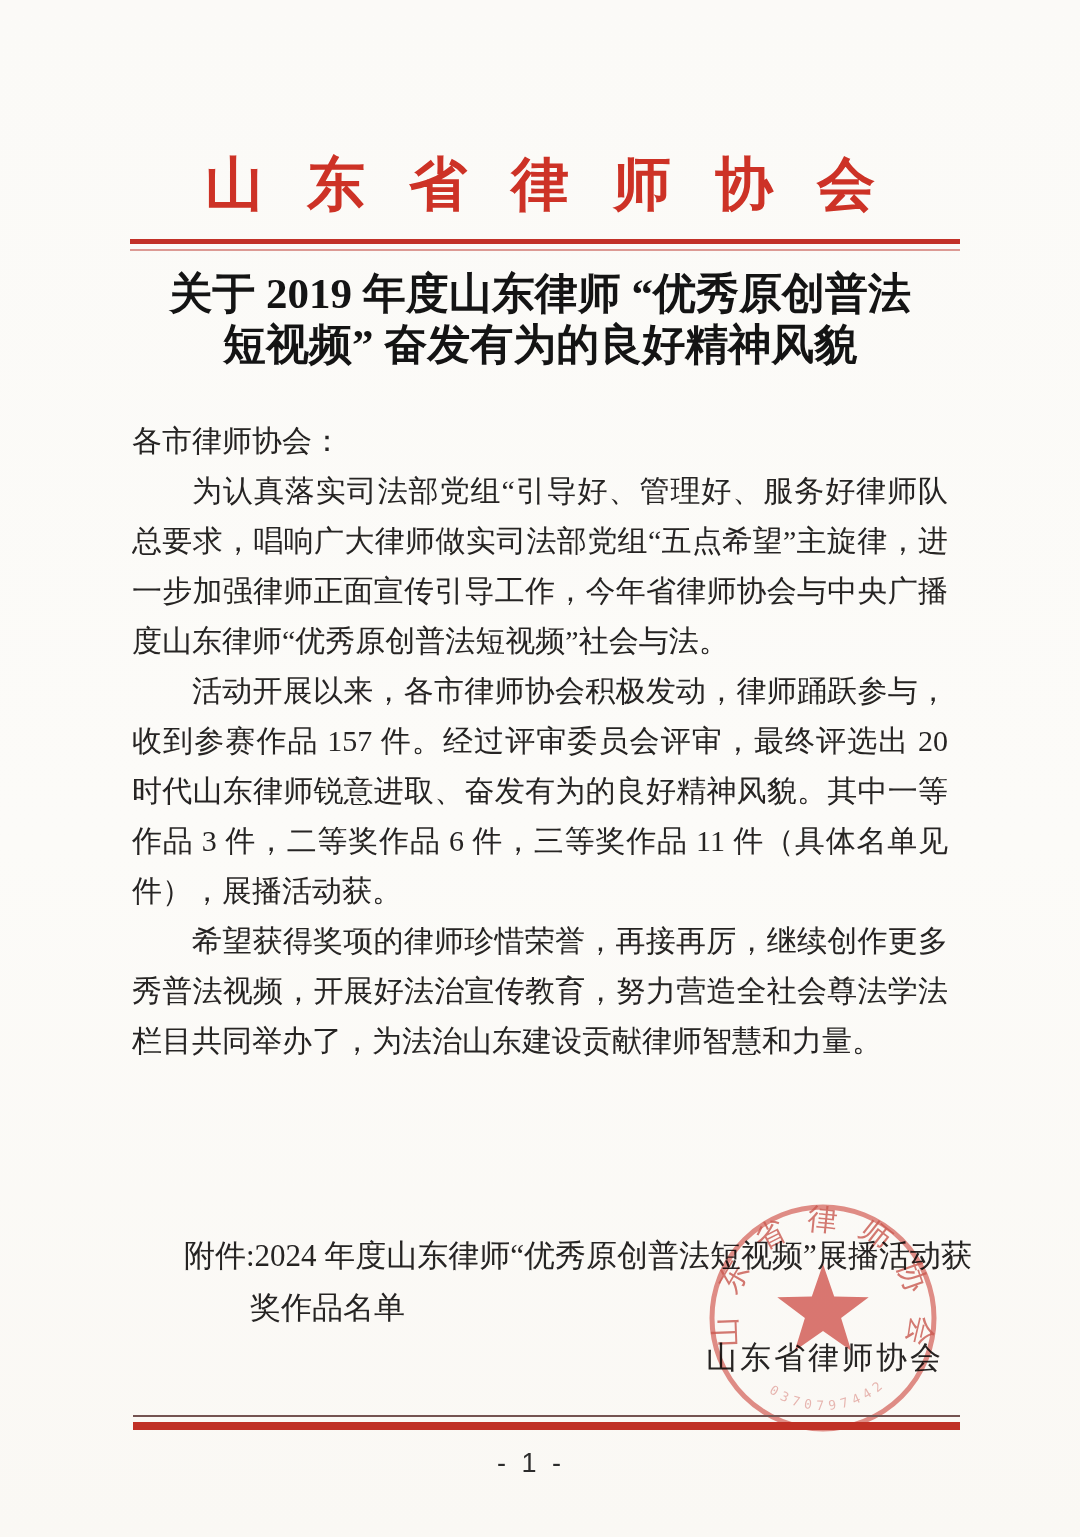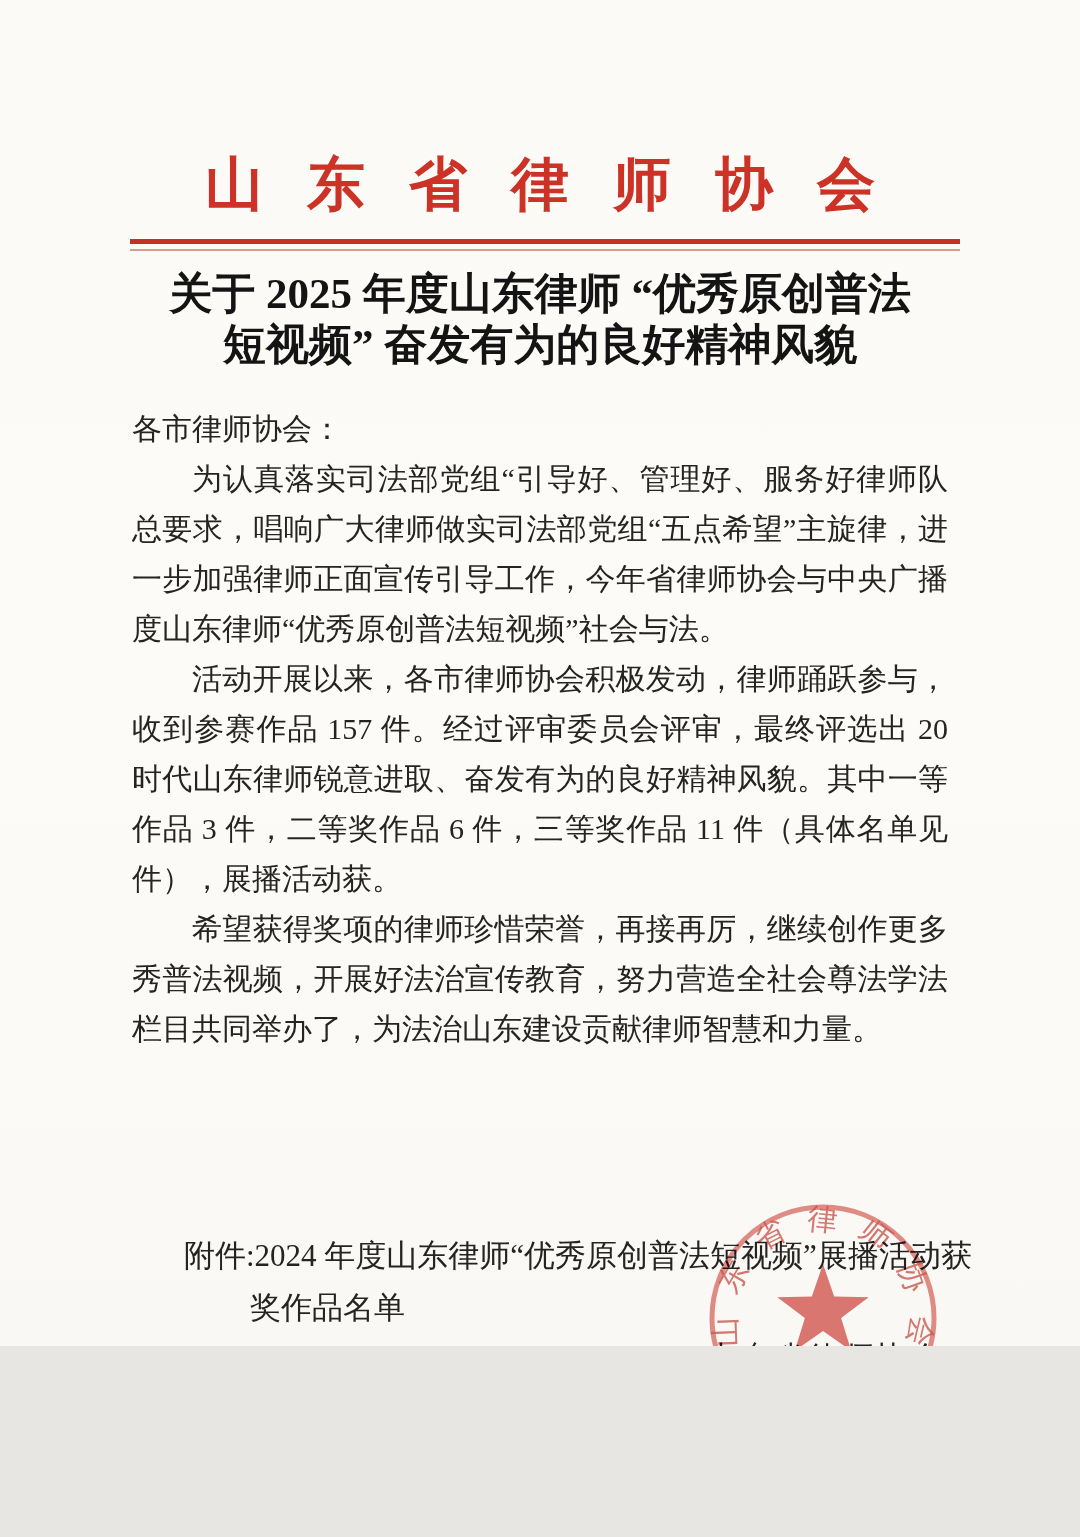--- a/index.html
+++ b/index.html
@@ -1,18 +1,18 @@
 <!DOCTYPE html>
 <html><head>
 <meta charset="utf-8">
 <style>
   html,body{margin:0;padding:0;background:#e8e6e2;}
   #page{
     position:relative;
-    width:1080px;height:1346px;
+    width:1080px;height:1537px;
     margin:0 auto;
     background:linear-gradient(180deg,#fbfaf7 0%,#fcfbf8 55%,#faf8f4 100%);
     overflow:hidden;
     font-family:"Liberation Serif","DejaVu Serif",serif;
     color:#262423;
   }
   
   .org-head{
     position:absolute;left:0;top:146px;width:100%;
     text-align:center;
@@ -24,21 +24,21 @@
   .rule{position:absolute;left:130px;width:830px;}
   .rule-top-thick{top:239px;height:5px;background:#c23128;}
   .rule-top-thin{top:249px;height:2px;background:#dc9a94;}
   .doc-title{
     position:absolute;left:0;top:268px;width:100%;
     text-align:center;font-weight:bold;color:#141414;
     font-size:43px;line-height:51px;white-space:nowrap;
   }
   
   .body-block{
-    position:absolute;left:132px;top:404px;width:816px;
+    position:absolute;left:132px;top:416px;width:816px;
   }
   .bline{
     height:50px;line-height:50px;font-size:30px;
     white-space:nowrap;color:#262423;
   }
   .bline.fill{
     white-space:normal;
     text-align:justify;text-align-last:justify;
     text-justify:inter-character;
     overflow:hidden;
@@ -78,21 +78,21 @@
 <body>
 
 <div id="page">
 
   <div class="org-head">山东省律师协会</div>
 
   <div class="rule rule-top-thick"></div>
   <div class="rule rule-top-thin"></div>
 
   <div class="doc-title">
-    <div>关于 2025 年度山东律师 “优秀原创普法</div>
+    <div>关于 2019 年度山东律师 “优秀原创普法</div>
     <div>短视频” 奋发有为的良好精神风貌</div>
   </div>
 
   <div class="body-block">
       <div class="bline">各市律师协会：</div>
       <div class="bline fill ind">为认真落实司法部党组“引导好、管理好、服务好律师队伍”</div>
       <div class="bline fill">总要求，唱响广大律师做实司法部党组“五点希望”主旋律，进</div>
       <div class="bline fill">一步加强律师正面宣传引导工作，今年省律师协会与中央广播电</div>
       <div class="bline">度山东律师“优秀原创普法短视频”社会与法。</div>
       <div class="bline fill ind">活动开展以来，各市律师协会积极发动，律师踊跃参与，共</div>

